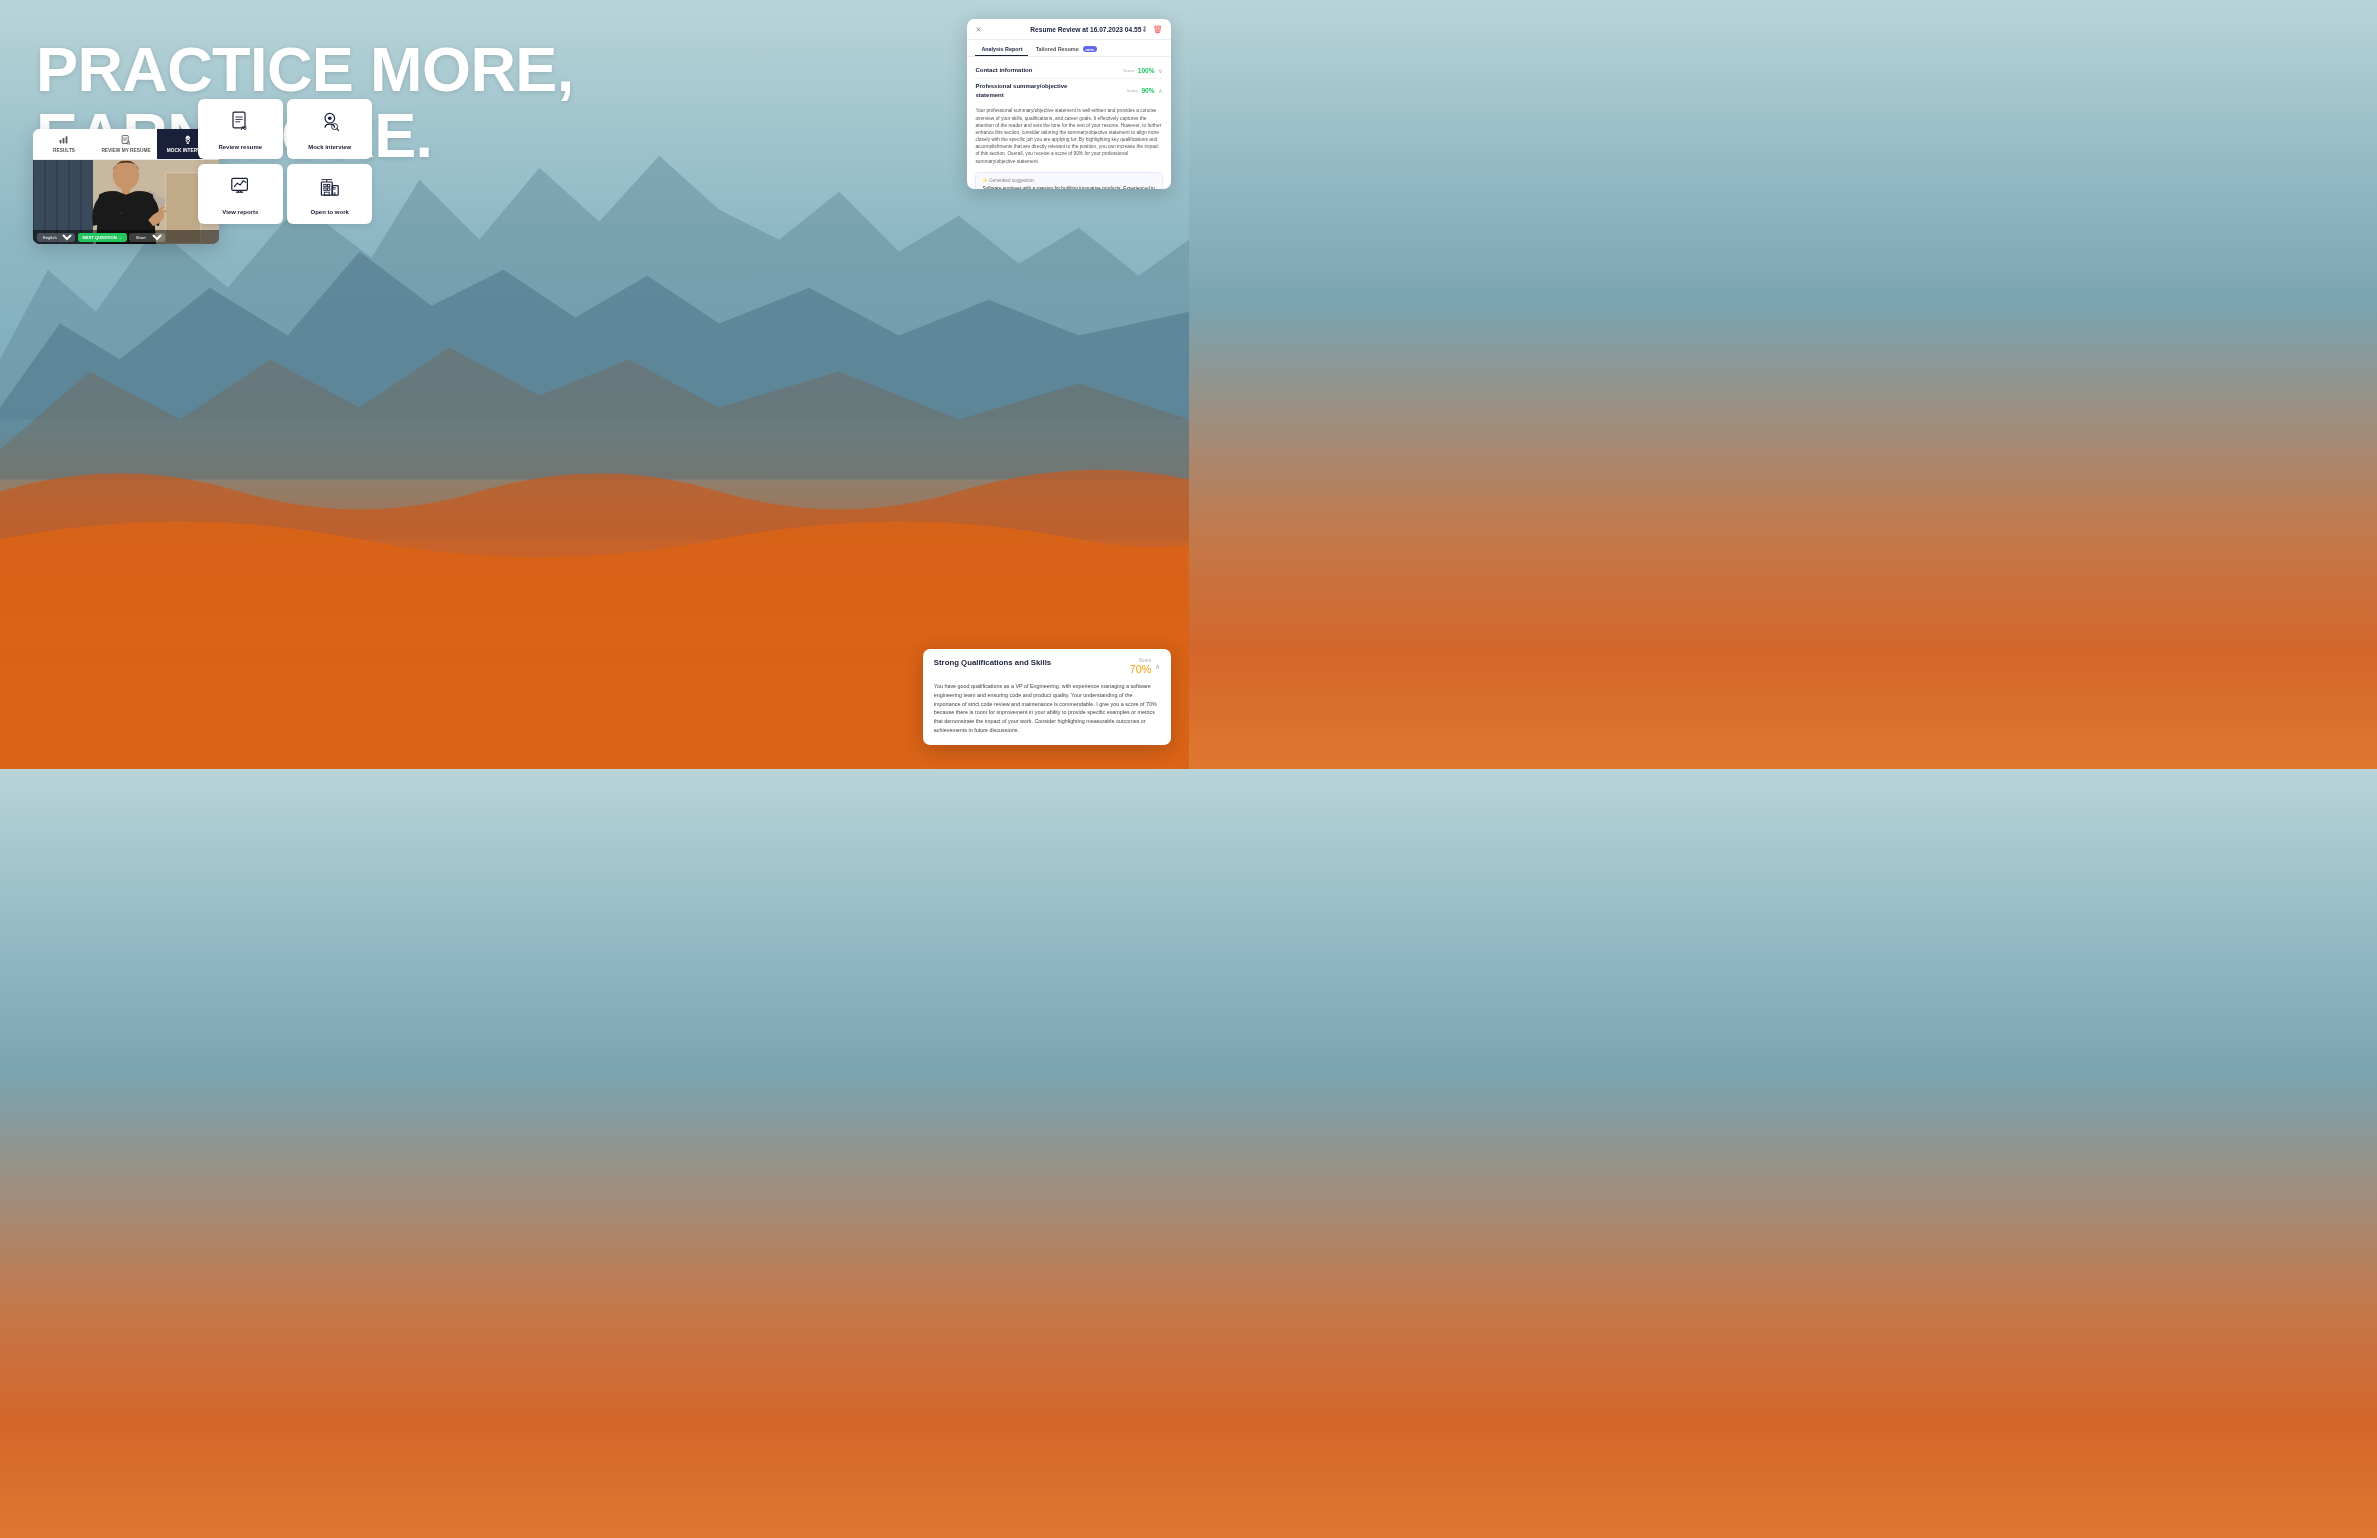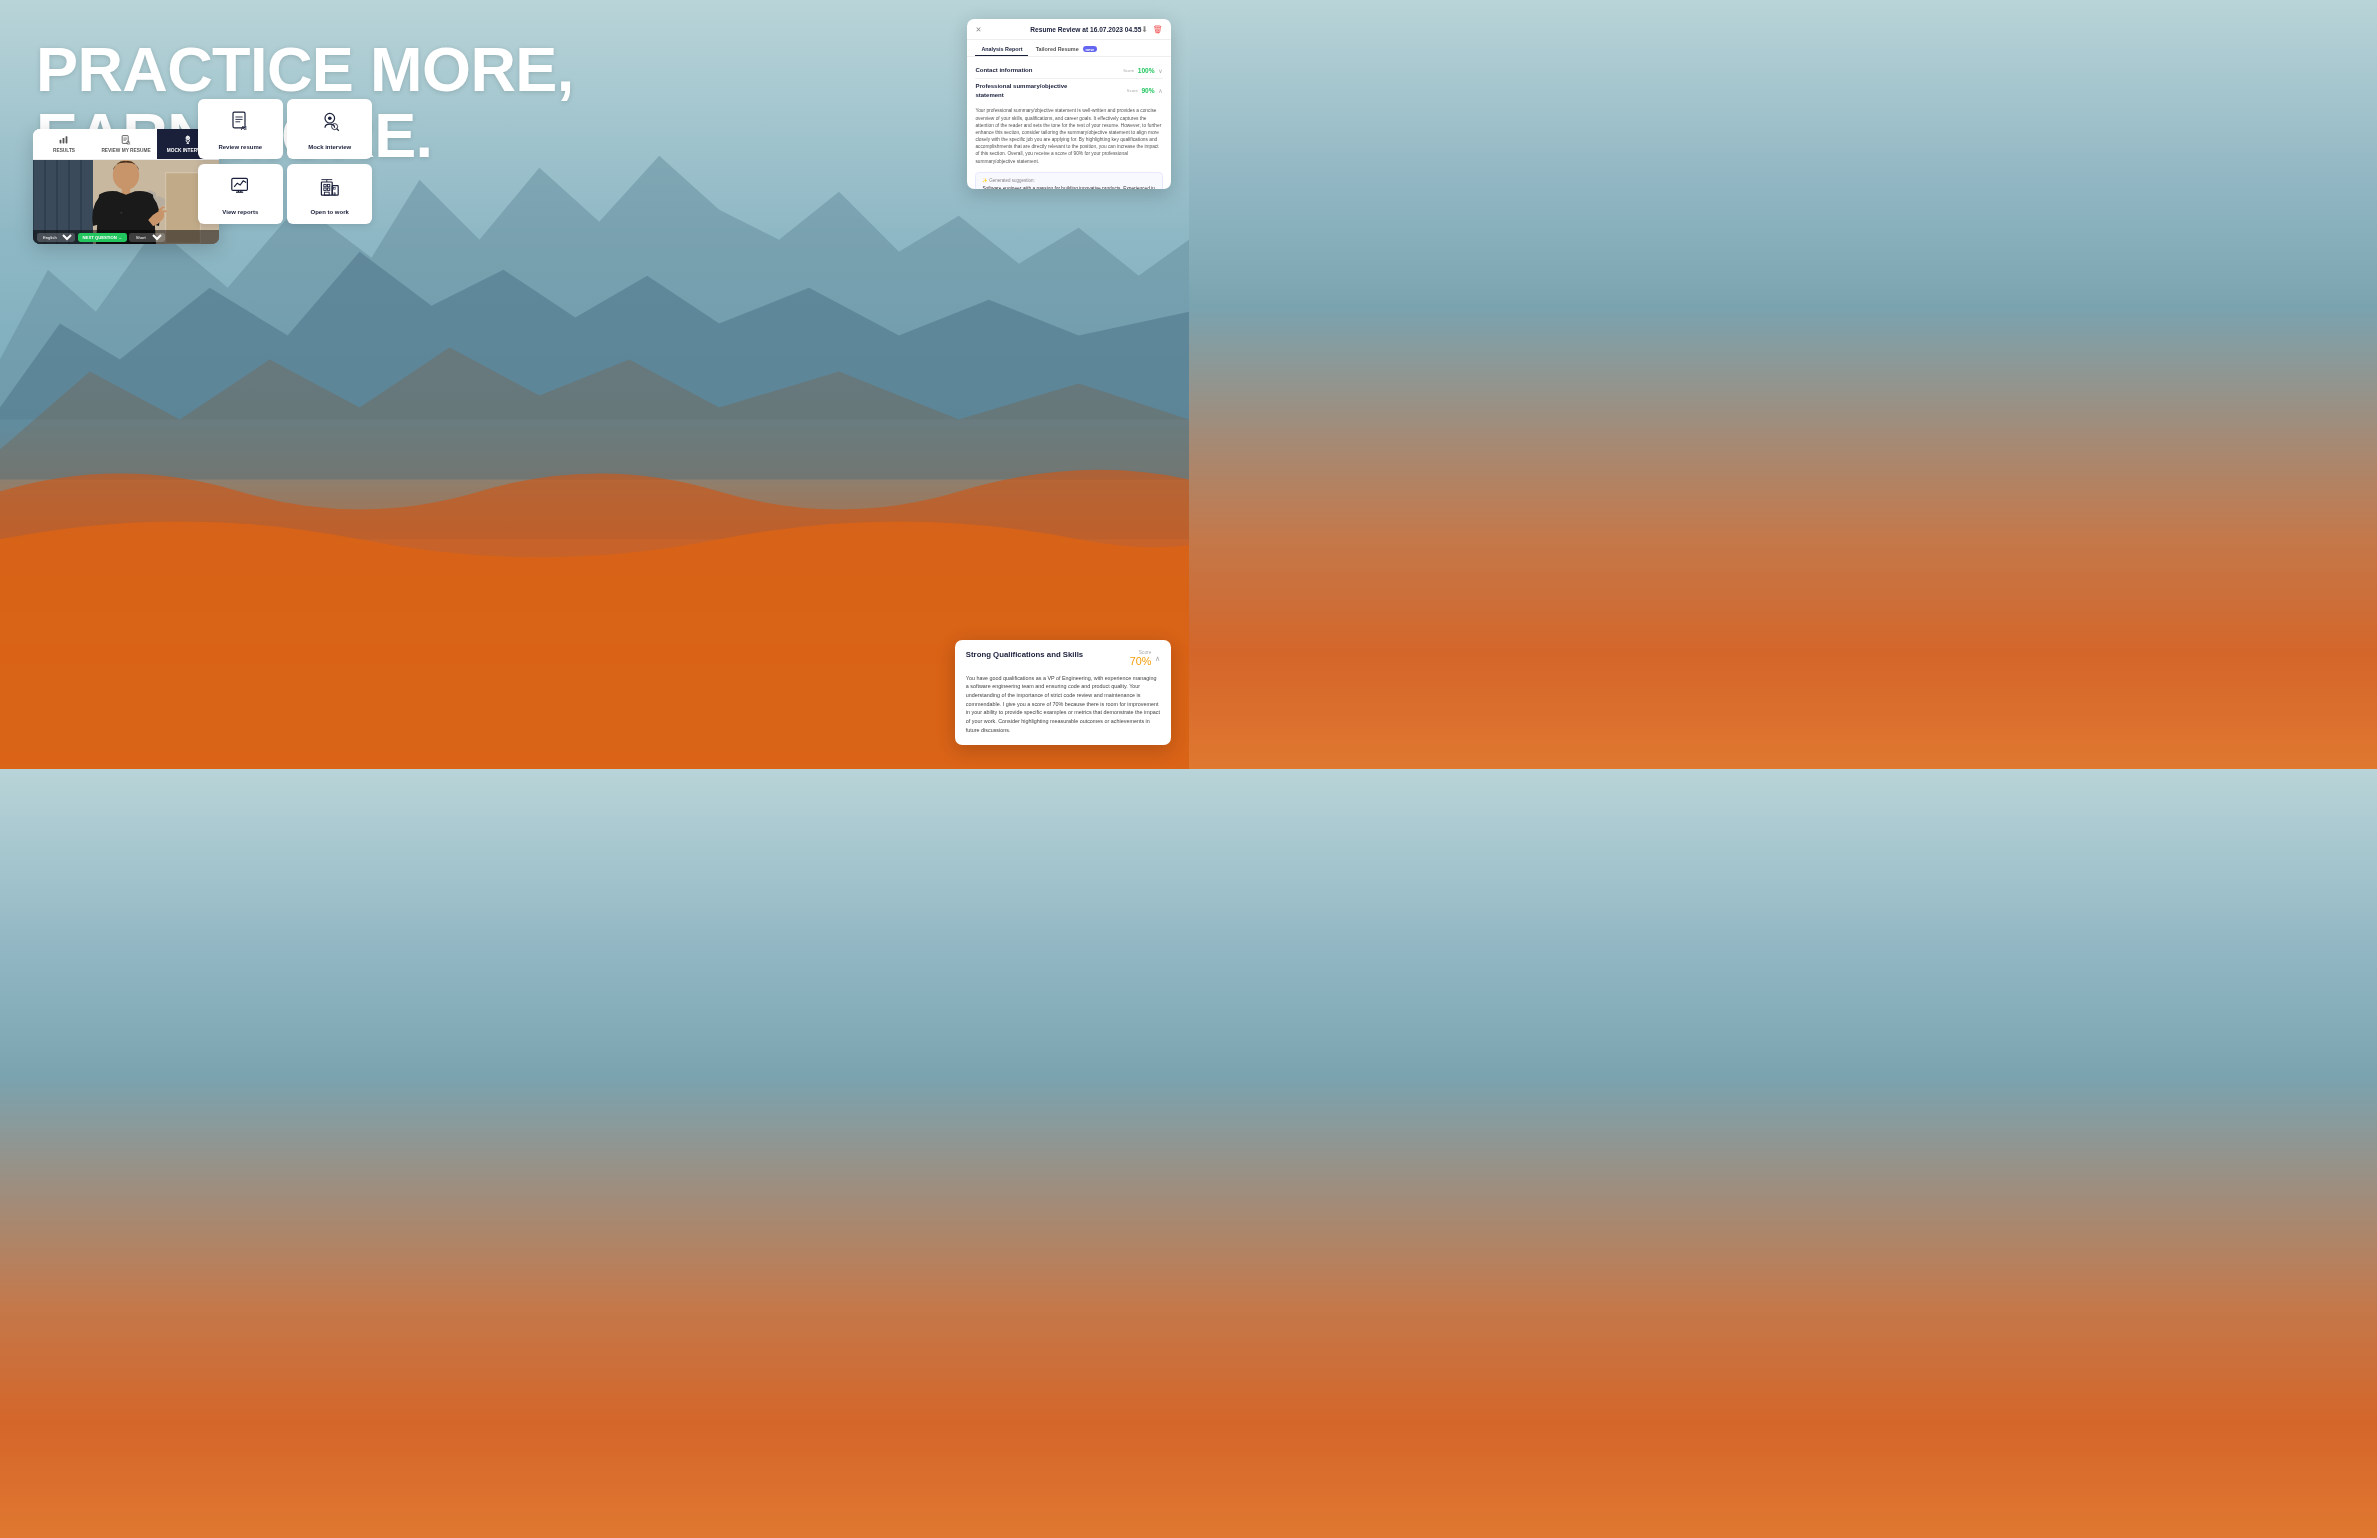--- a/index.html
+++ b/index.html
@@ -287,21 +287,21 @@
       font-size: 4.8px;
       color: #333;
       line-height: 1.5;
     }
 
     
     .qualifications-panel {
       position: absolute;
       bottom: 24px;
       right: 18px;
-      width: 216px;
+      width: 248px;
       background: white;
       border-radius: 7.2px;
       box-shadow: 0 4.8px 19px rgba(0,0,0,0.18);
       z-index: 3;
       padding: 9.6px 10.8px 10.8px;
     }
     .qual-header {
       display: flex;
       align-items: flex-start;
       justify-content: space-between;

